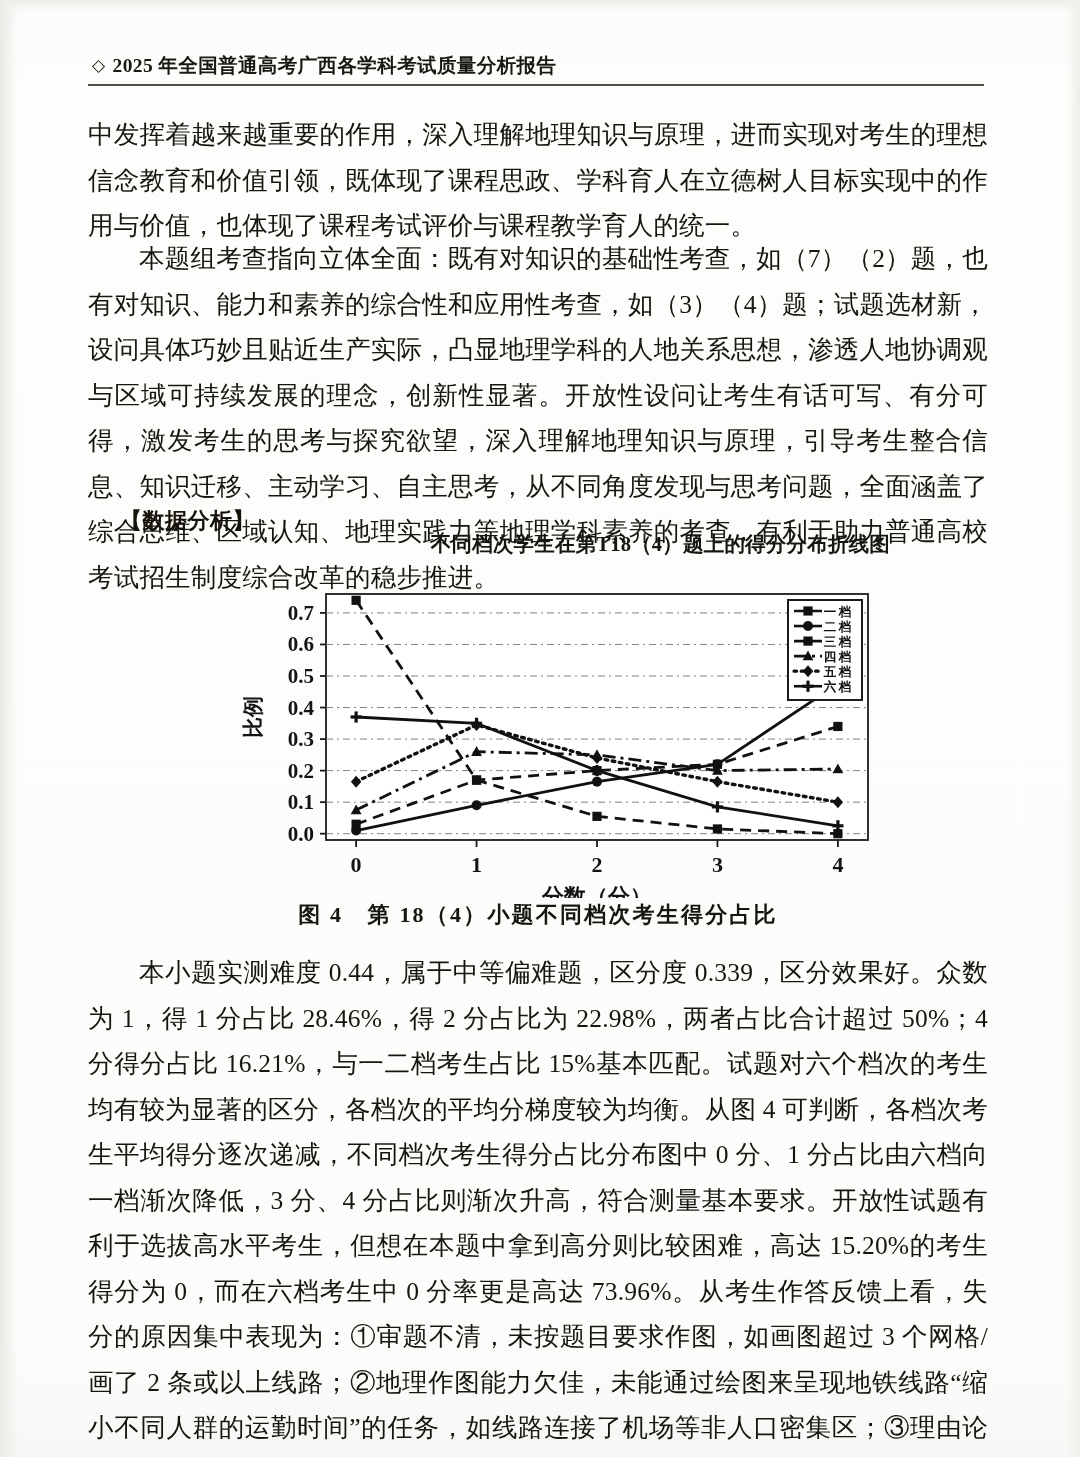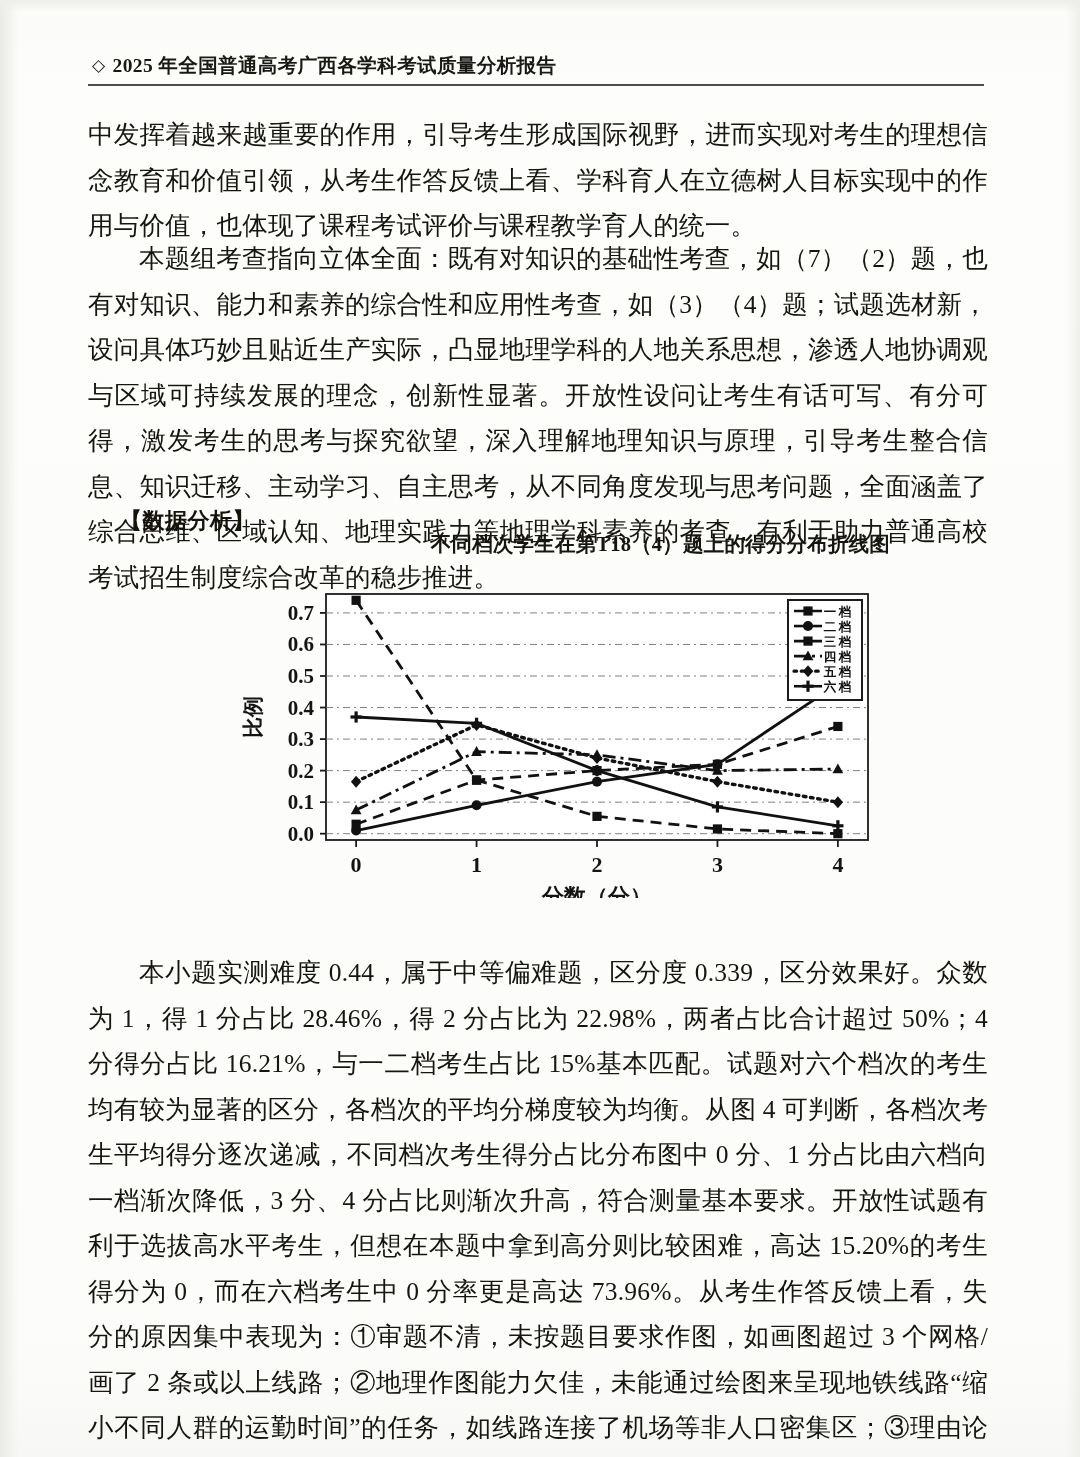--- a/index.html
+++ b/index.html
@@ -84,21 +84,21 @@
 <div class="page-edge-r"></div>
 <div class="page-edge-t"></div>
 
 <div class="content">
 
   <div class="runhead">
     <span class="dia">◇</span><span class="hdr-text">2025 年全国普通高考广西各学科考试质量分析报告</span>
   </div>
   <div class="header-rule"></div>
 
-  <div class="para" id="para1">中发挥着越来越重要的作用，引导考生形成国际视野，进而实现对考生的理想信念教育和价值引领，从考生作答反馈上看、学科育人在立德树人目标实现中的作用与价值，也体现了课程考试评价与课程教学育人的统一。</div>
+  <div class="para" id="para1">中发挥着越来越重要的作用，深入理解地理知识与原理，进而实现对考生的理想信念教育和价值引领，既体现了课程思政、学科育人在立德树人目标实现中的作用与价值，也体现了课程考试评价与课程教学育人的统一。</div>
   <div class="para indent" id="para2">本题组考查指向立体全面：既有对知识的基础性考查，如（7）（2）题，也有对知识、能力和素养的综合性和应用性考查，如（3）（4）题；试题选材新，设问具体巧妙且贴近生产实际，凸显地理学科的人地关系思想，渗透人地协调观与区域可持续发展的理念，创新性显著。开放性设问让考生有话可写、有分可得，激发考生的思考与探究欲望，深入理解地理知识与原理，引导考生整合信息、知识迁移、主动学习、自主思考，从不同角度发现与思考问题，全面涵盖了综合思维、区域认知、地理实践力等地理学科素养的考查，有利于助力普通高校考试招生制度综合改革的稳步推进。</div>
 
   <div id="sectionhead">【数据分析】</div>
 
   <div class="figure-wrap">
     <div class="fig-title">不同档次学生在第T18（4）题上的得分分布折线图</div>
     <div class="chart-box">
       <svg class="chart" id="chartSvg" width="660" height="320" viewBox="0 0 660 320">
           <rect x="96" y="16" width="542" height="246" fill="#ffffff" stroke="#1b1b1b" stroke-width="1.8"></rect>
           <line x1="96" y1="255.69230769230768" x2="638" y2="255.69230769230768" stroke="#6b6b6b" stroke-width="1" stroke-dasharray="7 4 2 4" opacity=".85"></line>
@@ -215,16 +215,17 @@
             <line x1="564" y1="108.22935779816514" x2="592" y2="108.22935779816514" stroke="#111111" stroke-width="2.6" stroke-linecap="butt"></line>
             <rect x="572.4" y="106.62935779816515" width="11.2" height="3.2" fill="#111111"></rect>
             <rect x="576.4" y="102.62935779816515" width="3.2" height="11.2" fill="#111111"></rect>
             <text x="600" y="113.22935779816514" text-anchor="middle" font-family="&quot;Liberation Serif&quot;,&quot;DejaVu Serif&quot;,serif" font-size="12.5" font-weight="700" fill="#111111">六</text>
             <text x="615" y="113.22935779816514" text-anchor="middle" font-family="&quot;Liberation Serif&quot;,&quot;DejaVu Serif&quot;,serif" font-size="12.5" font-weight="700" fill="#111111">档</text>
           </g>
         </svg>
     </div>
   </div>
 
+  <div class="fig-caption">图 4　第 18（4）小题不同档次考生得分占比</div>
 
   <div class="para indent" id="para3">本小题实测难度 0.44，属于中等偏难题，区分度 0.339，区分效果好。众数为 1，得 1 分占比 28.46%，得 2 分占比为 22.98%，两者占比合计超过 50%；4 分得分占比 16.21%，与一二档考生占比 15%基本匹配。试题对六个档次的考生均有较为显著的区分，各档次的平均分梯度较为均衡。从图 4 可判断，各档次考生平均得分逐次递减，不同档次考生得分占比分布图中 0 分、1 分占比由六档向一档渐次降低，3 分、4 分占比则渐次升高，符合测量基本要求。开放性试题有利于选拔高水平考生，但想在本题中拿到高分则比较困难，高达 15.20%的考生得分为 0，而在六档考生中 0 分率更是高达 73.96%。从考生作答反馈上看，失分的原因集中表现为：①审题不清，未按题目要求作图，如画图超过 3 个网格/画了 2 条或以上线路；②地理作图能力欠佳，未能通过绘图来呈现地铁线路“缩小不同人群的运勤时间”的任务，如线路连接了机场等非人口密集区；③理由论述不充分，未能从“缩小不同收人人群的通勤时间差异”目的人手，未能重点关注低收人人群的通勤问题，导致答案泛化或转向说明地铁修建的好处，如答减少高收人人群的通勤时间/缓解压力等。</div>
 
 </div>
 
 </body></html>

